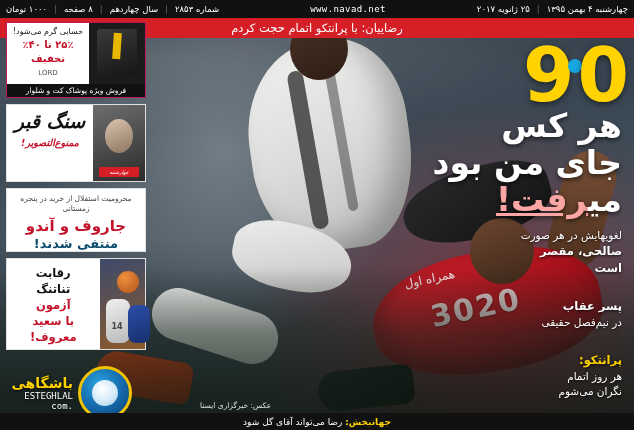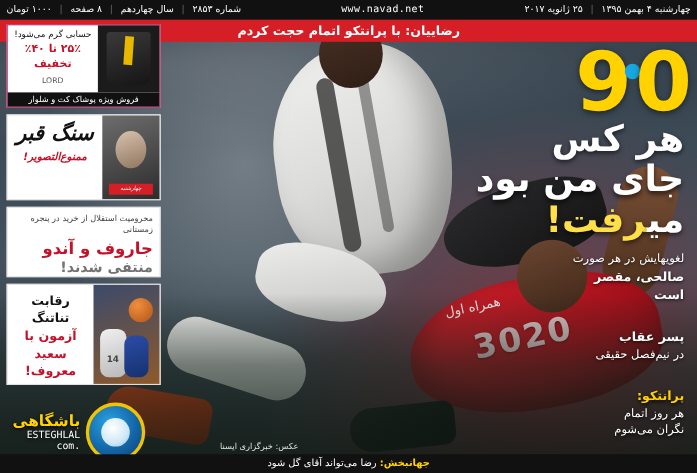--- a/index.html
+++ b/index.html
@@ -152,21 +152,21 @@
   .site { font-family: "DejaVu Sans Mono", monospace; font-size: 9px; letter-spacing: .4px; }
 
   
   .redband {
     position: absolute;
     left: 0; right: 0; top: 18px;
     height: 20px;
     background: #d51e26;
     color: #fff;
     font-size: 11.5px;
-    font-weight: bold;
+    font-weight: normal;
     display: flex;
     align-items: center;
     justify-content: center;
     direction: rtl;
     letter-spacing: .2px;
   }
 
   
   .logo90 {
     position: absolute;
@@ -199,21 +199,21 @@
     top: 108px;
     width: 230px;
     text-align: right;
     direction: rtl;
     color: #fff;
     font-size: 33px;
     font-weight: bold;
     line-height: 1.12;
     text-shadow: 0 2px 5px rgba(0,0,0,0.65);
   }
-  .mainhead .accent { color: #fde047; }
+  .mainhead .accent { color: #fca5a5; text-decoration: underline; }
 
   
   .note {
     position: absolute;
     right: 12px;
     direction: rtl;
     text-align: right;
     color: #fff;
     text-shadow: 0 1px 3px rgba(0,0,0,0.8);
   }
@@ -303,25 +303,25 @@
   .card-sang .txt {
     flex: 1; padding: 6px 5px; text-align: center; color: #111;
   }
   .card-sang .h { font-size: 19px; font-weight: bold; line-height: 1.1; }
   .card-sang .p { font-size: 9.5px; margin-top: 5px; color: #c3122a; font-weight: bold; }
 
   .card-jaroof {
     top: 188px; width: 140px; height: 64px;
     padding: 5px 6px;
     color: #111;
-    text-align: right;
+    text-align: center;
   }
   .card-jaroof .kicker { font-size: 7.5px; color: #444; line-height: 1.35; }
   .card-jaroof .h { font-size: 15px; font-weight: bold; color: #c3122a; margin-top: 3px; line-height: 1.25; }
-  .card-jaroof .h2 { font-size: 13px; font-weight: bold; color: #737373; }
+  .card-jaroof .h2 { font-size: 13px; font-weight: bold; color: #0c4a6e; }
 
   .card-basket {
     top: 258px; width: 140px; height: 92px;
     display: flex;
     padding: 0;
   }
   .card-basket .pic {
     width: 60px;
     background: linear-gradient(160deg,#3c4a6b,#8d5a2b);
     position: relative;
@@ -339,21 +339,21 @@
   .card-basket .p2 {
     position: absolute; left: 28px; bottom: 6px;
     width: 22px; height: 38px; border-radius: 8px;
     background: linear-gradient(160deg,#2b4da8,#16306e);
   }
   .card-basket .num {
     position: absolute; left: 12px; bottom: 18px;
     color: #444; font-size: 8px; font-weight: bold;
   }
   .card-basket .txt {
-    flex: 1; padding: 6px 8px; color: #111; text-align: center;
+    flex: 1; padding: 6px 23px; color: #111; text-align: center;
   }
   .card-basket .h { font-size: 11.5px; font-weight: bold; line-height: 1.4; }
   .card-basket .hl { color: #c3122a; }
 
   
   .badge {
     position: absolute;
     left: 8px; bottom: 8px;
     width: 124px; height: 58px;
     display: flex;

